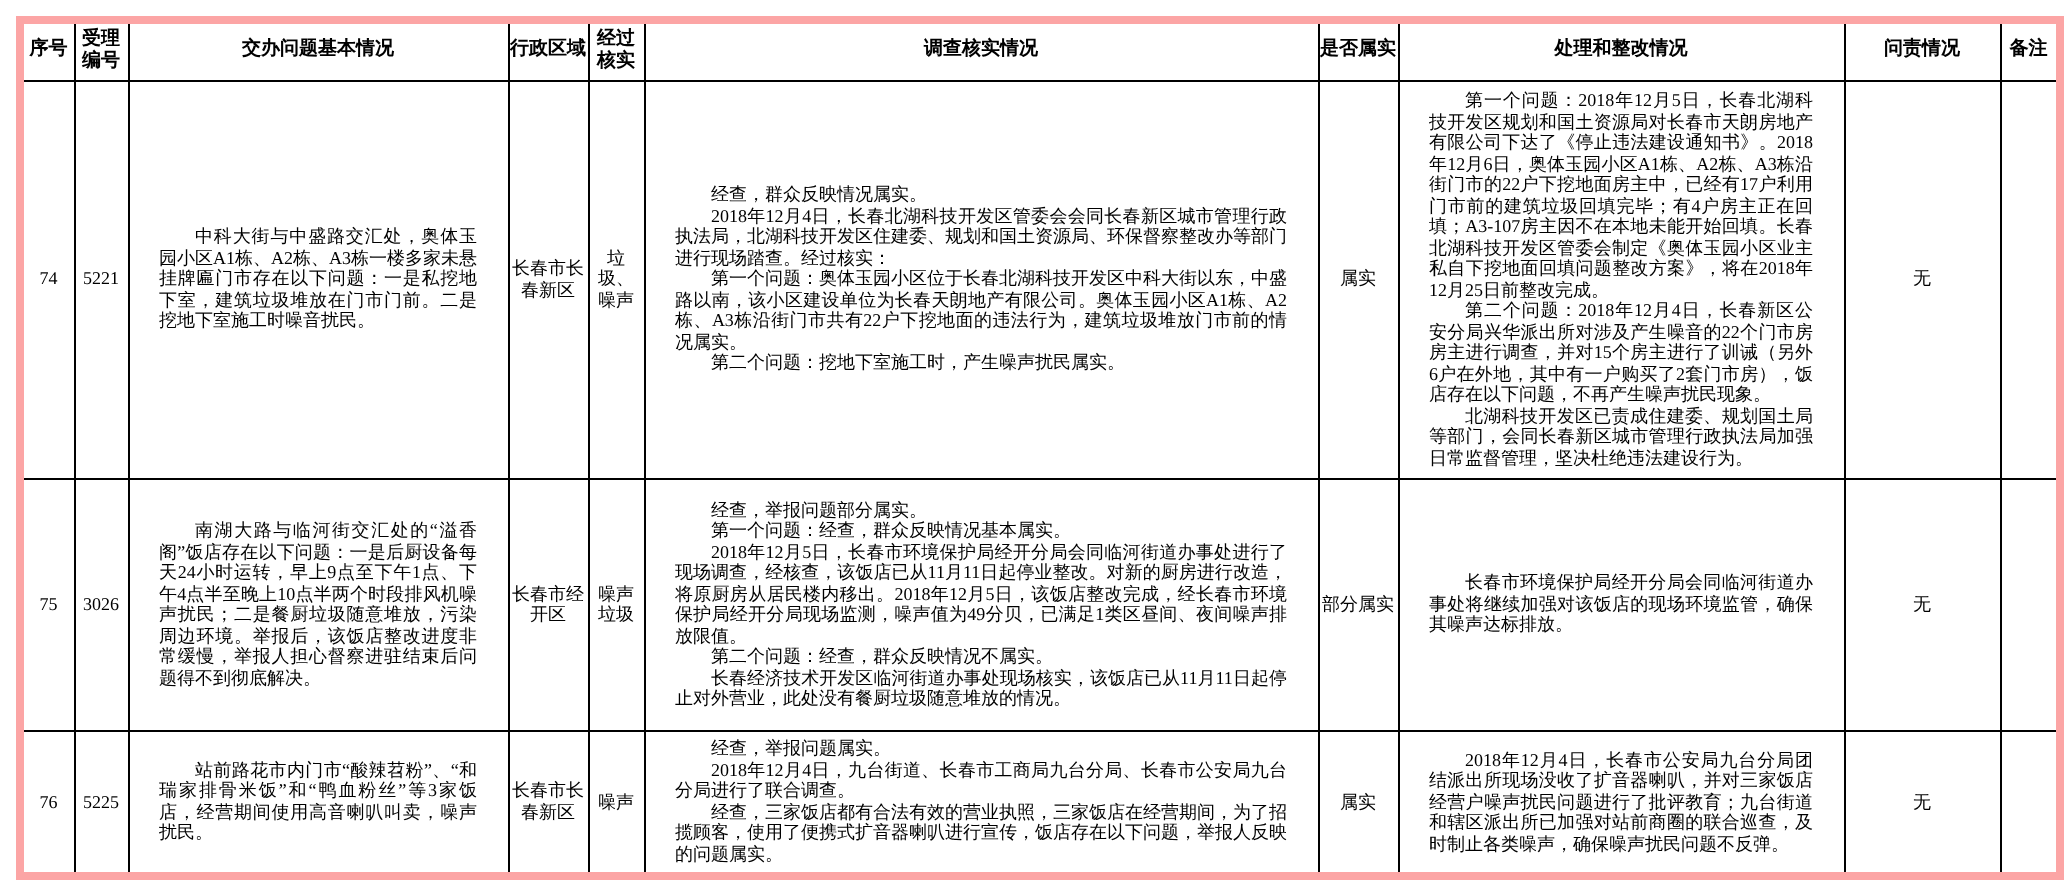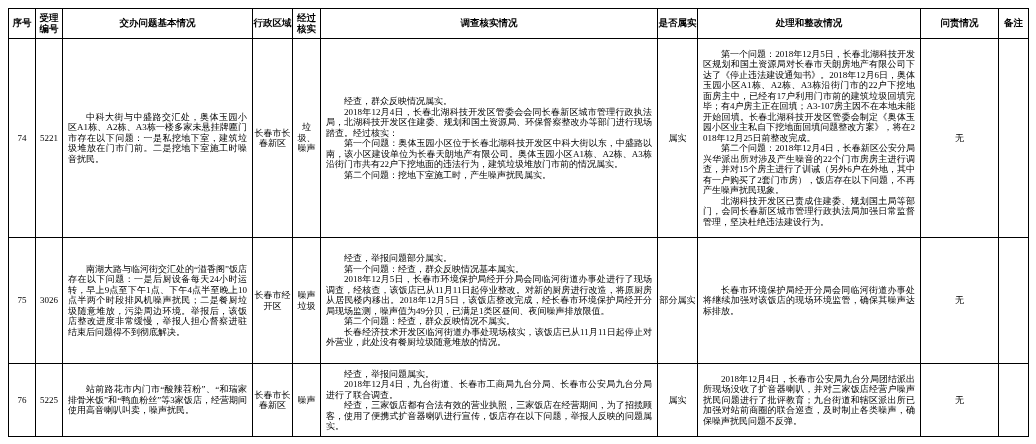--- a/index.html
+++ b/index.html
@@ -7,40 +7,40 @@
     width:1036px;height:444px;overflow:hidden;
     font-family:"Liberation Serif","DejaVu Serif",serif;
     color:#000;
     -webkit-font-smoothing:antialiased;
   }
   table.doc{
     border-collapse:collapse;
     table-layout:fixed;
     margin:8px 0 0 8px;
     width:1020px;
-    border:1px solid #fca5a5;
+    border:4px solid #fca5a5;
   }
   .doc th,.doc td{
     border:1px solid #000;
     vertical-align:middle;
     font-size:9px;
     line-height:10.5px;
     padding:1px 2px;
     overflow:hidden;
     word-break:break-all;
   }
   .doc th{
     font-weight:bold;
     text-align:center;
     font-size:9.5px;
     line-height:11px;
     padding:1px 0;
   }
   td.c{text-align:center;padding:1px 1px;}
-  td.t{text-align:justify;padding:2px 5px;}
+  td.t{text-align:justify;padding:2px 15px;}
   td.t .para{text-indent:2em;text-align:justify;}
   tr.hrow{height:30px;}
   tr.r74{height:199px;}
   tr.r75{height:126px;}
   tr.r76{height:73px;}
 </style>
 </head>
 <body>
 
 <table class="doc">

